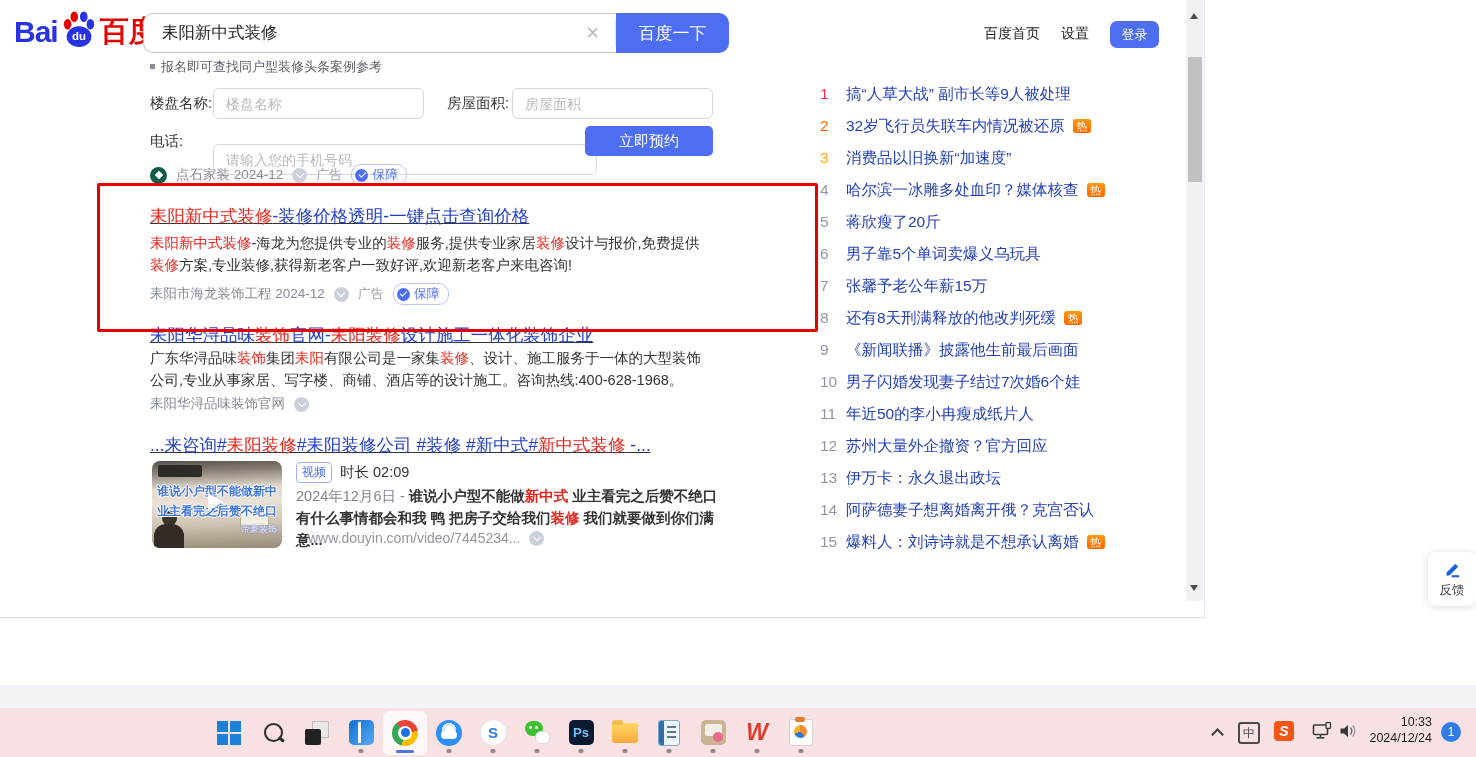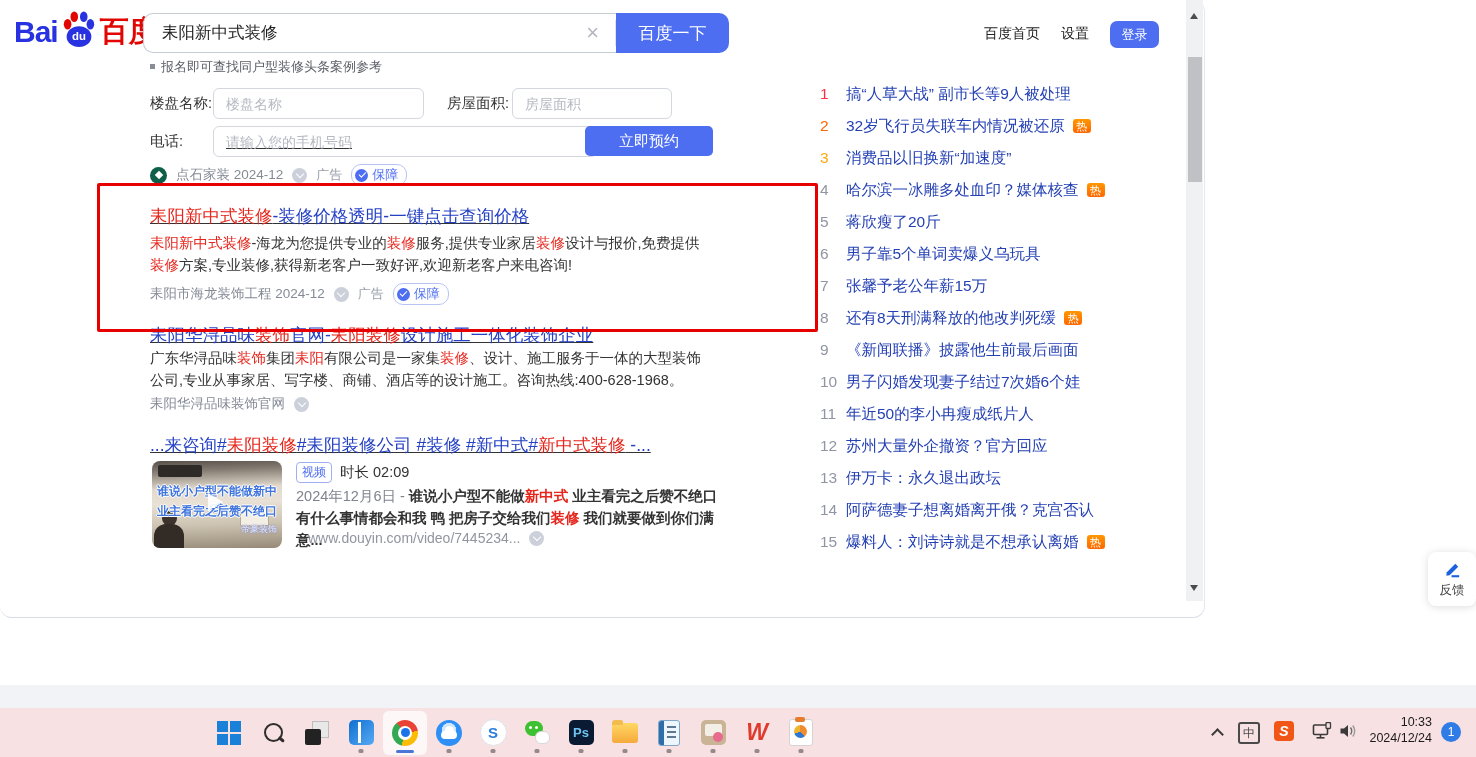--- a/index.html
+++ b/index.html
@@ -1,21 +1,21 @@
 <!DOCTYPE html>
 <html><head>
 <meta charset="utf-8">
 <style>
   html,body{margin:0;padding:0;}
   body{width:1476px;height:757px;position:relative;overflow:hidden;background:#fff;
        font-family:"Liberation Sans","DejaVu Sans",sans-serif;color:#333;}
   .a{position:absolute;}
   
   .content{left:0;top:0;width:1204px;height:617px;background:#fff;
-           border-right:1px solid #e3e7ee;border-bottom:1px solid #d6dde7;border-radius:12px;}
+           border-right:1px solid #e3e7ee;border-bottom:1px solid #d6dde7;}
   
   .logo{left:14px;top:10px;display:flex;align-items:center;gap:2px;}
   .logo-bai{color:#2932e1;font-size:30px;font-weight:bold;letter-spacing:-1px;}
   .logo-cn{color:#e10602;font-size:29px;font-weight:bold;}
   .search-box{left:143px;top:13px;width:473px;height:40px;box-sizing:border-box;
               border:1px solid #c7cbd4;border-right:none;border-radius:10px 0 0 10px;
               display:flex;align-items:center;background:#fff;}
   .search-input{flex:1;border:none;outline:none;font-size:16.5px;color:#1f1f1f;
                 padding:0 0 0 18px;background:transparent;font-family:inherit;}
   .clear-x{font-size:22px;color:#b4b7c0;line-height:1;padding:0 4px;cursor:pointer;}
@@ -31,22 +31,22 @@
   
   .teaser{left:150px;top:60px;height:13px;overflow:hidden;width:420px;}
   .teaser span{display:block;margin-top:-2px;font-size:13px;color:#5a5d66;}
   .teaser span::before{content:"";display:inline-block;width:5px;height:5px;background:#8a8d96;
                        margin-right:6px;vertical-align:2px;}
   .f-label{font-size:14.5px;color:#333;line-height:31px;}
   .f-input{box-sizing:border-box;height:31px;border:1px solid #d4d7de;border-radius:6px;
            padding:0 12px;font-size:14px;color:#333;outline:none;font-family:inherit;}
   .f-input::placeholder{color:#b6b9c2;}
   .lab-build{left:150px;top:88px;} .in-build{left:213px;top:88px;width:211px;}
-  .lab-area{left:447px;top:88px;}  .in-area{left:512px;top:88px;width:160px;}
-  .lab-phone{left:150px;top:126px;} .in-phone{left:213px;top:126px;width:384px;text-decoration:underline;}
+  .lab-area{left:447px;top:88px;}  .in-area{left:512px;top:88px;width:201px;}
+  .lab-phone{left:150px;top:126px;} .in-phone{left:213px;top:144px;width:384px;}
   .btn-book{left:585px;top:126px;width:128px;height:30px;background:#4e6ef2;color:#fff;
             font-size:15px;border-radius:5px;display:flex;align-items:center;
             justify-content:center;cursor:pointer;}
   
   .src-row{display:flex;align-items:center;gap:9px;font-size:13.5px;color:#858a96;}
   .shield{width:17px;height:17px;border-radius:50%;background:#0e5e49;position:relative;flex:0 0 auto;}
   .shield::after{content:"";position:absolute;left:5.5px;top:5.5px;width:6px;height:6px;
                  background:#fff;transform:rotate(45deg);}
   .chev{width:15px;height:15px;border-radius:50%;background:#ccd0da;position:relative;flex:0 0 auto;cursor:pointer;}
   .chev::after{content:"";position:absolute;left:4.6px;top:3.8px;width:5px;height:5px;

